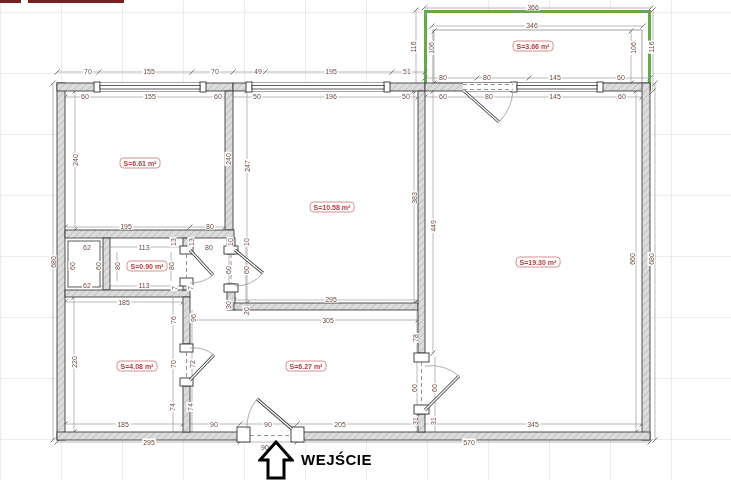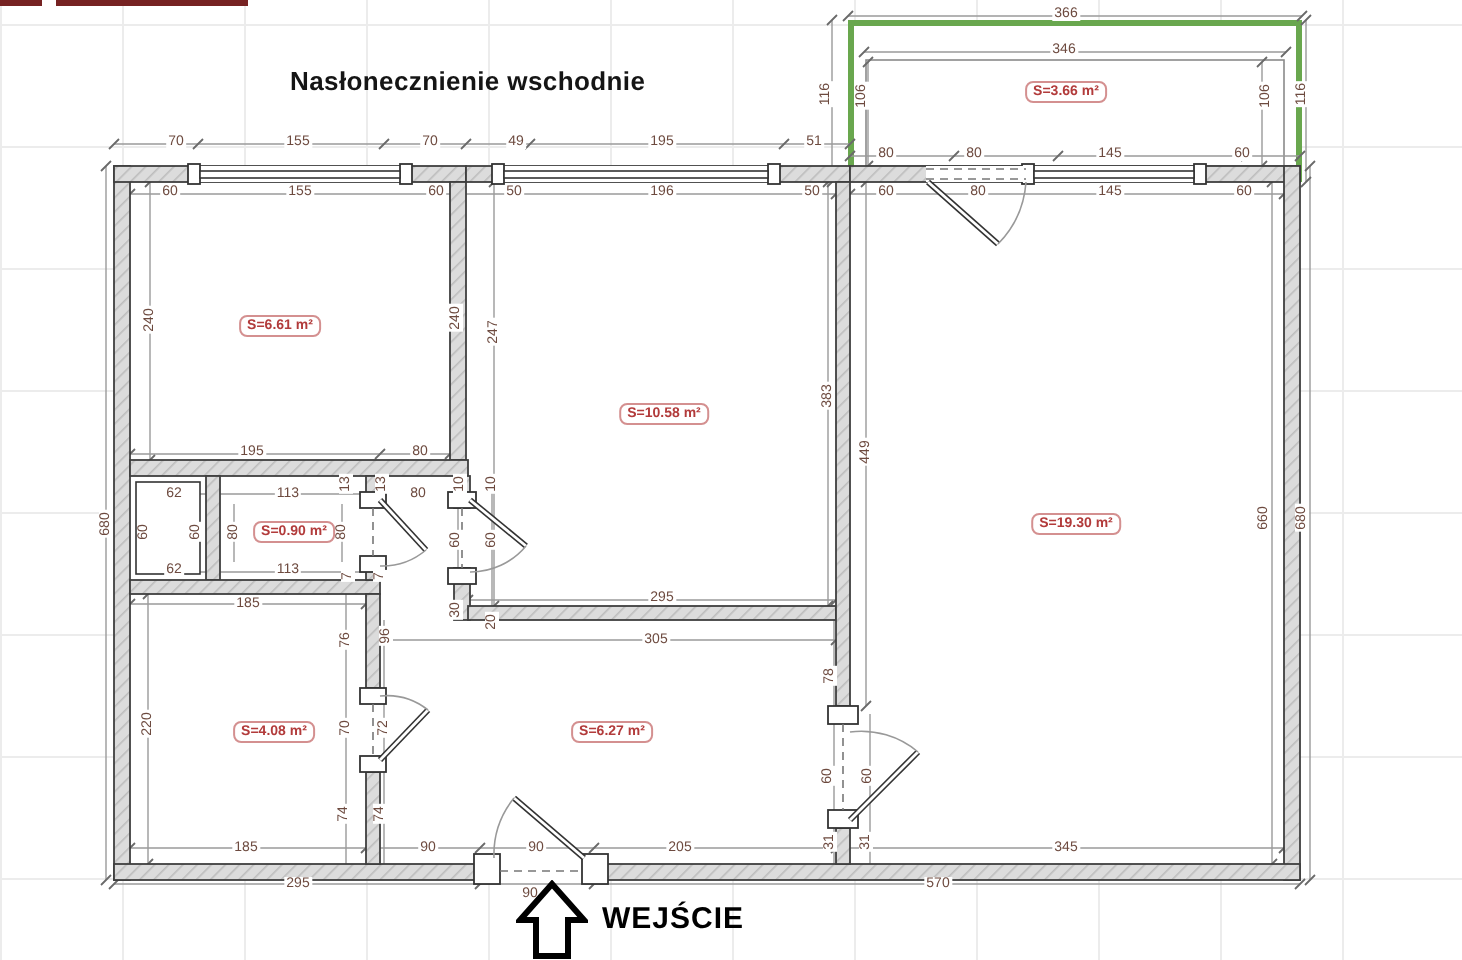--- a/index.html
+++ b/index.html
@@ -175,21 +175,20 @@
         <rect class="post" x="237" y="427" width="13" height="15"></rect>
         <rect class="post" x="291" y="427" width="13" height="15"></rect>
         <path class="dash" d="M250,435.5H291"></path>
         <line class="leafA" x1="292" y1="429" x2="257" y2="399"></line>
         <line class="leafB" x1="292" y1="429" x2="257" y2="399"></line>
         <path class="arc" d="M247,429 A45,45 0 0 1 257,399"></path>
       </g>
     </g>
   </svg>
 
-  <div class="title">Nasłonecznienie wschodnie</div>
 
   <div>
       <span class="dim" style="left: 88px; top: 71px;">70</span>
       <span class="dim" style="left: 149px; top: 71px;">155</span>
       <span class="dim" style="left: 215px; top: 71px;">70</span>
       <span class="dim" style="left: 258px; top: 71px;">49</span>
       <span class="dim" style="left: 331px; top: 71px;">195</span>
       <span class="dim" style="left: 407px; top: 71px;">51</span>
       <span class="dim" style="left: 443px; top: 77px;">80</span>
       <span class="dim" style="left: 487px; top: 77px;">80</span>

